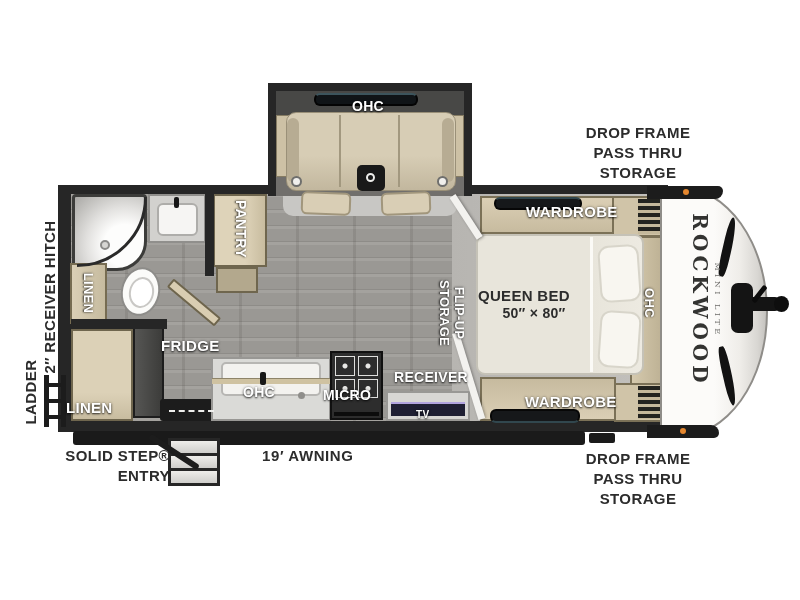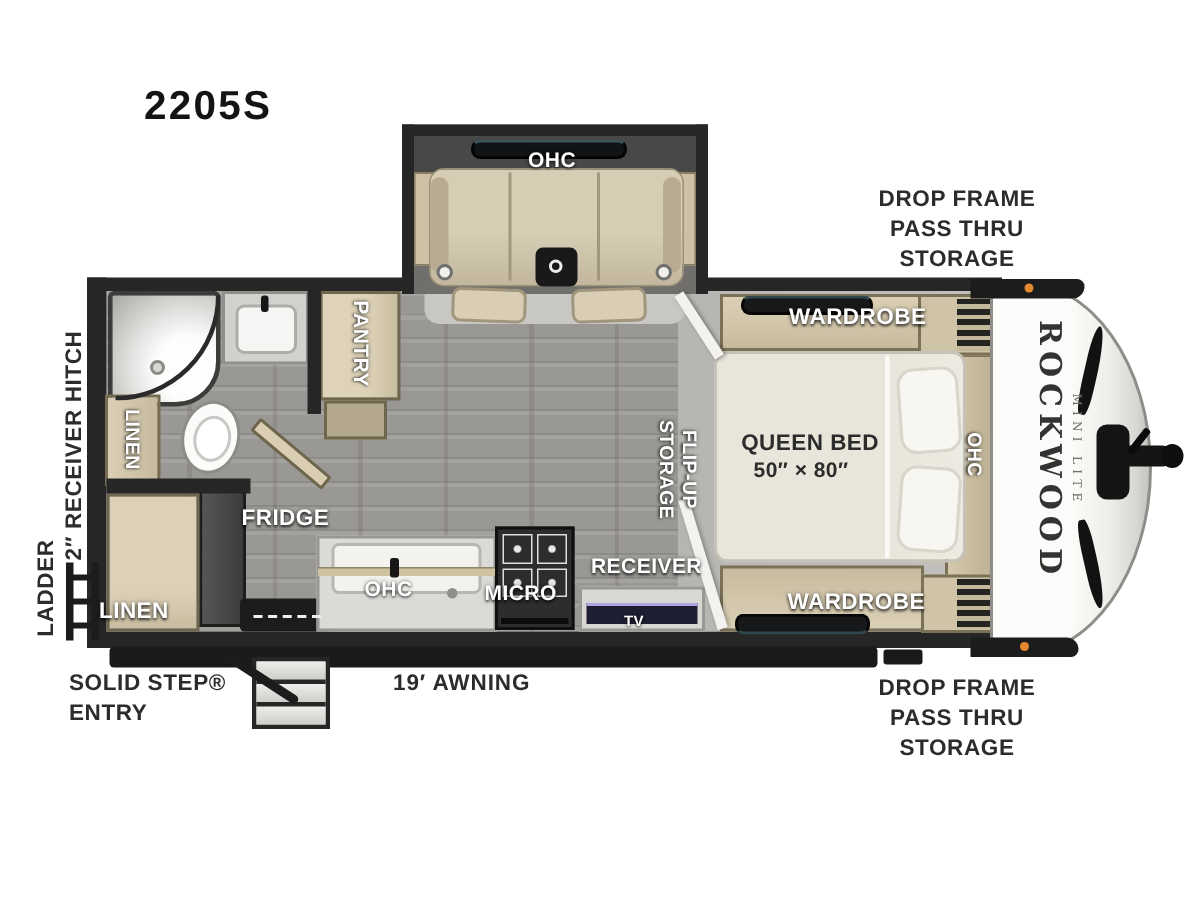--- a/index.html
+++ b/index.html
@@ -94,21 +94,21 @@
 
   
   .door-top { left:449px; top:196px; width:7px; height:50px; background:#f3f2ef; box-shadow:1px 1px 3px rgba(40,40,40,.45); transform:rotate(-33deg); transform-origin:50% 0; z-index:5; }
   .door-bottom { left:452px; top:333px; width:7px; height:90px; background:#f3f2ef; box-shadow:1px 0 3px rgba(40,40,40,.4); transform:rotate(-17deg); transform-origin:50% 0; z-index:5; }
 
   
   .bed { left:476px; top:234px; width:168px; height:141px; background:linear-gradient(90deg,#e8e5db 0 70%,#edeae1); border:2px solid #c5c2b7; border-radius:9px; z-index:4; }
   .bed-fold { left:590px; top:237px; width:3px; height:135px; background:#fbfaf6; z-index:5; }
   .pillow-1 { left:599px; top:245px; width:41px; height:57px; background:#f8f6f0; border:2px solid #d8d5ca; border-radius:11px; transform:rotate(-4deg); z-index:5; }
   .pillow-2 { left:599px; top:311px; width:41px; height:57px; background:#f8f6f0; border:2px solid #d8d5ca; border-radius:11px; transform:rotate(4deg); z-index:5; }
-  .bed-label-1 { left:478px; top:287px; width:108px; text-align:right; font-size:15px; letter-spacing:.3px; }
+  .bed-label-1 { left:478px; top:287px; width:108px; text-align:left; font-size:15px; letter-spacing:.3px; }
   .bed-label-2 { left:478px; top:305px; width:112px; text-align:center; font-size:14px; letter-spacing:.3px; }
   .wardrobe-top { left:480px; top:196px; width:136px; height:38px; background:linear-gradient(180deg,#dbcfb5,#c7bb9f); border:2px solid #7b7157; z-index:3; }
   .wardrobe-bottom { left:480px; top:377px; width:136px; height:44px; background:linear-gradient(0deg,#dbcfb5,#c7bb9f); border:2px solid #7b7157; z-index:3; }
   .wardrobe-top-label { left:526px; top:203px; font-size:15px; }
   .wardrobe-bottom-label { left:525px; top:393px; font-size:15px; }
   .window-top-bed { left:494px; top:197px; width:88px; height:13px; background:#16181a; border:2px solid #070707; border-top-color:#31474e; border-radius:6px; z-index:6; }
   .window-bottom-bed { left:490px; top:409px; width:90px; height:14px; background:#16181a; border:2px solid #070707; border-bottom-color:#31474e; border-radius:6px; z-index:6; }
   .ohc-col { left:630px; top:236px; width:34px; height:150px; background:linear-gradient(90deg,#d5c9ad,#bdb194); border:2px solid #7b7157; z-index:3; }
   .cab-tr { left:612px; top:196px; width:52px; height:41px; background:#d0c4a8; border:2px solid #7b7157; z-index:3; }
   .grille-tr { left:638px; top:199px; width:23px; height:35px; background:repeating-linear-gradient(180deg,#23231f 0 4px,#c4b89b 4px 7px); z-index:4; }
@@ -152,29 +152,28 @@
   .rail-r { right:0; top:0; width:5px; height:52px; }
   .rung1 { left:3px; top:8px; width:16px; height:4px; }
   .rung2 { left:3px; top:24px; width:16px; height:4px; }
   .rung3 { left:3px; top:40px; width:16px; height:4px; }
 
   
   .hitch-label-wrap { left:-35px; top:288px; width:170px; height:18px; transform:rotate(-90deg); text-align:center; }
   .ladder-label-wrap { left:-10px; top:384px; width:80px; height:16px; transform:rotate(-90deg); text-align:center; }
   .storage-label-top { left:562px; top:123px; width:152px; text-align:center; line-height:1.32; }
   .storage-label-bottom { left:558px; top:449px; width:160px; text-align:center; line-height:1.32; }
-  .solid-step-label { left:46px; top:446px; width:124px; text-align:left; line-height:1.3; }
+  .solid-step-label { left:46px; top:446px; width:124px; text-align:right; line-height:1.3; }
   .awning-label { left:262px; top:447px; letter-spacing:.6px; }
 </style>
 </head>
 <body>
 
 <div class="plan">
 
-  <div class="title dlabel">2205S</div>
 
   <div class="floor-shell"></div>
   <div class="carpet"></div>
   <div class="bumper"></div>
   <div class="bumper-2"></div>
 
   <div class="slide"></div>
   <div class="slide-back"></div>
   <div class="slide-window"></div>
   <div class="slide-table-l"></div>

